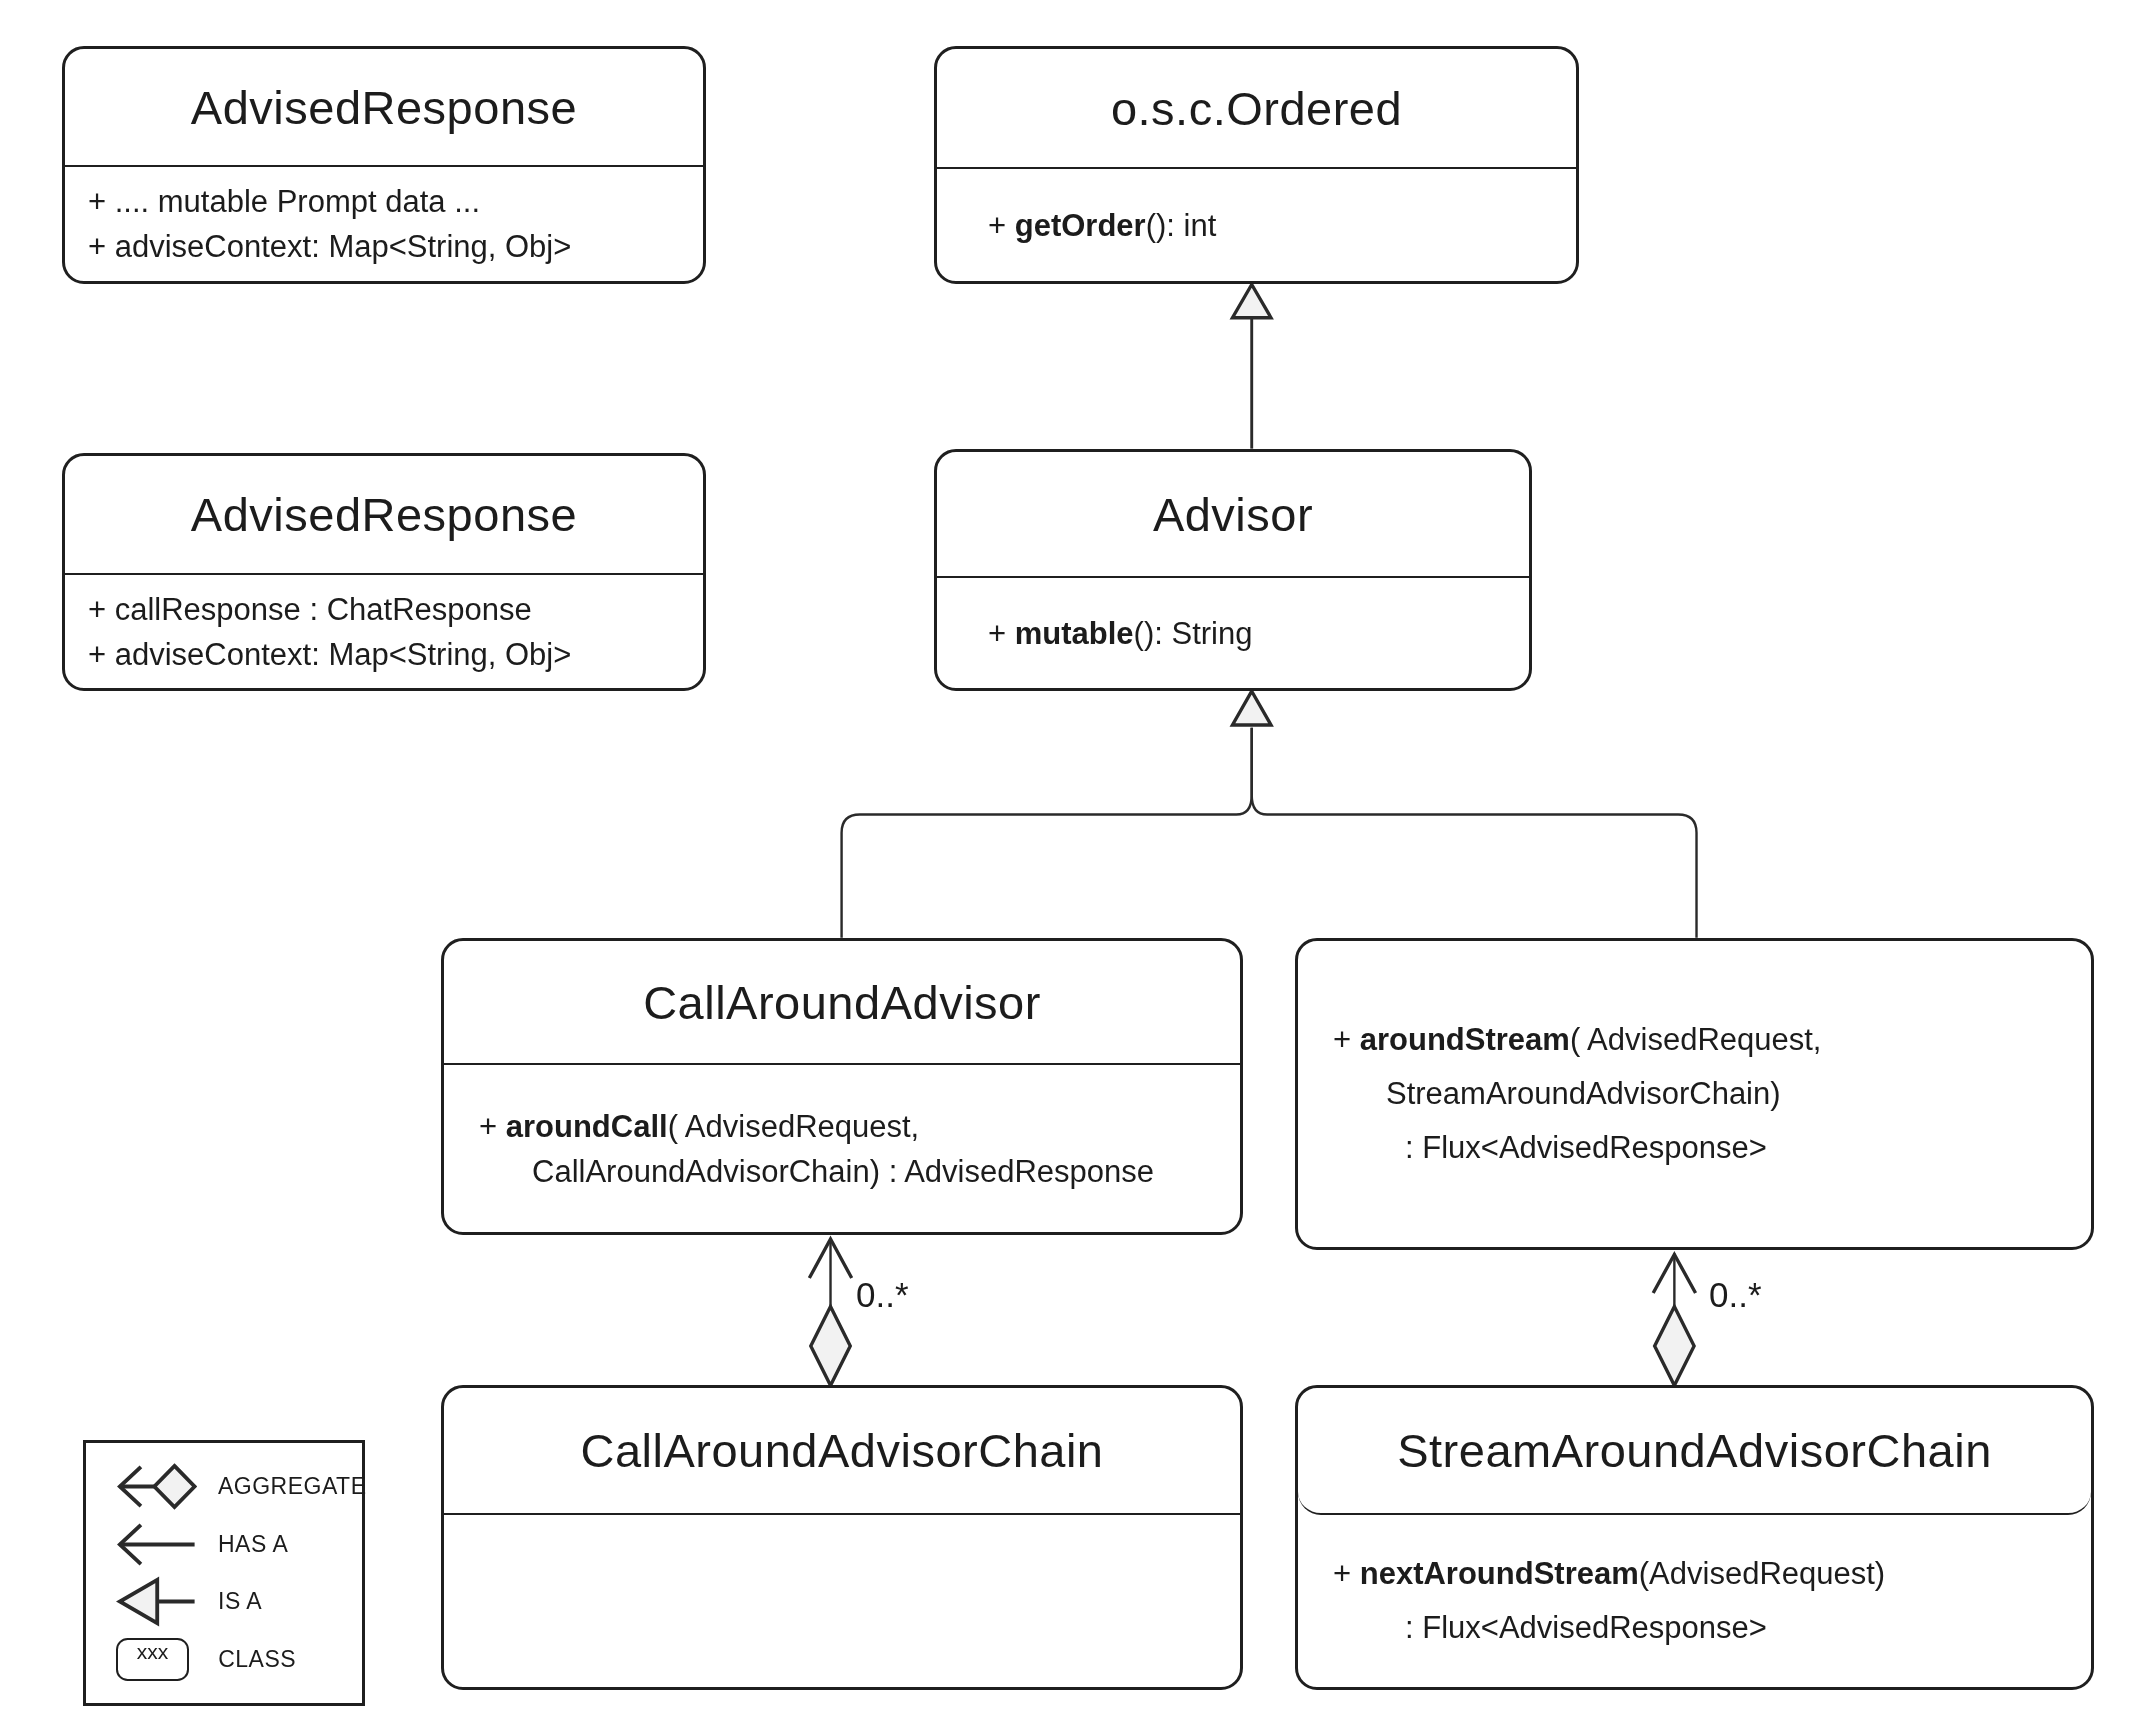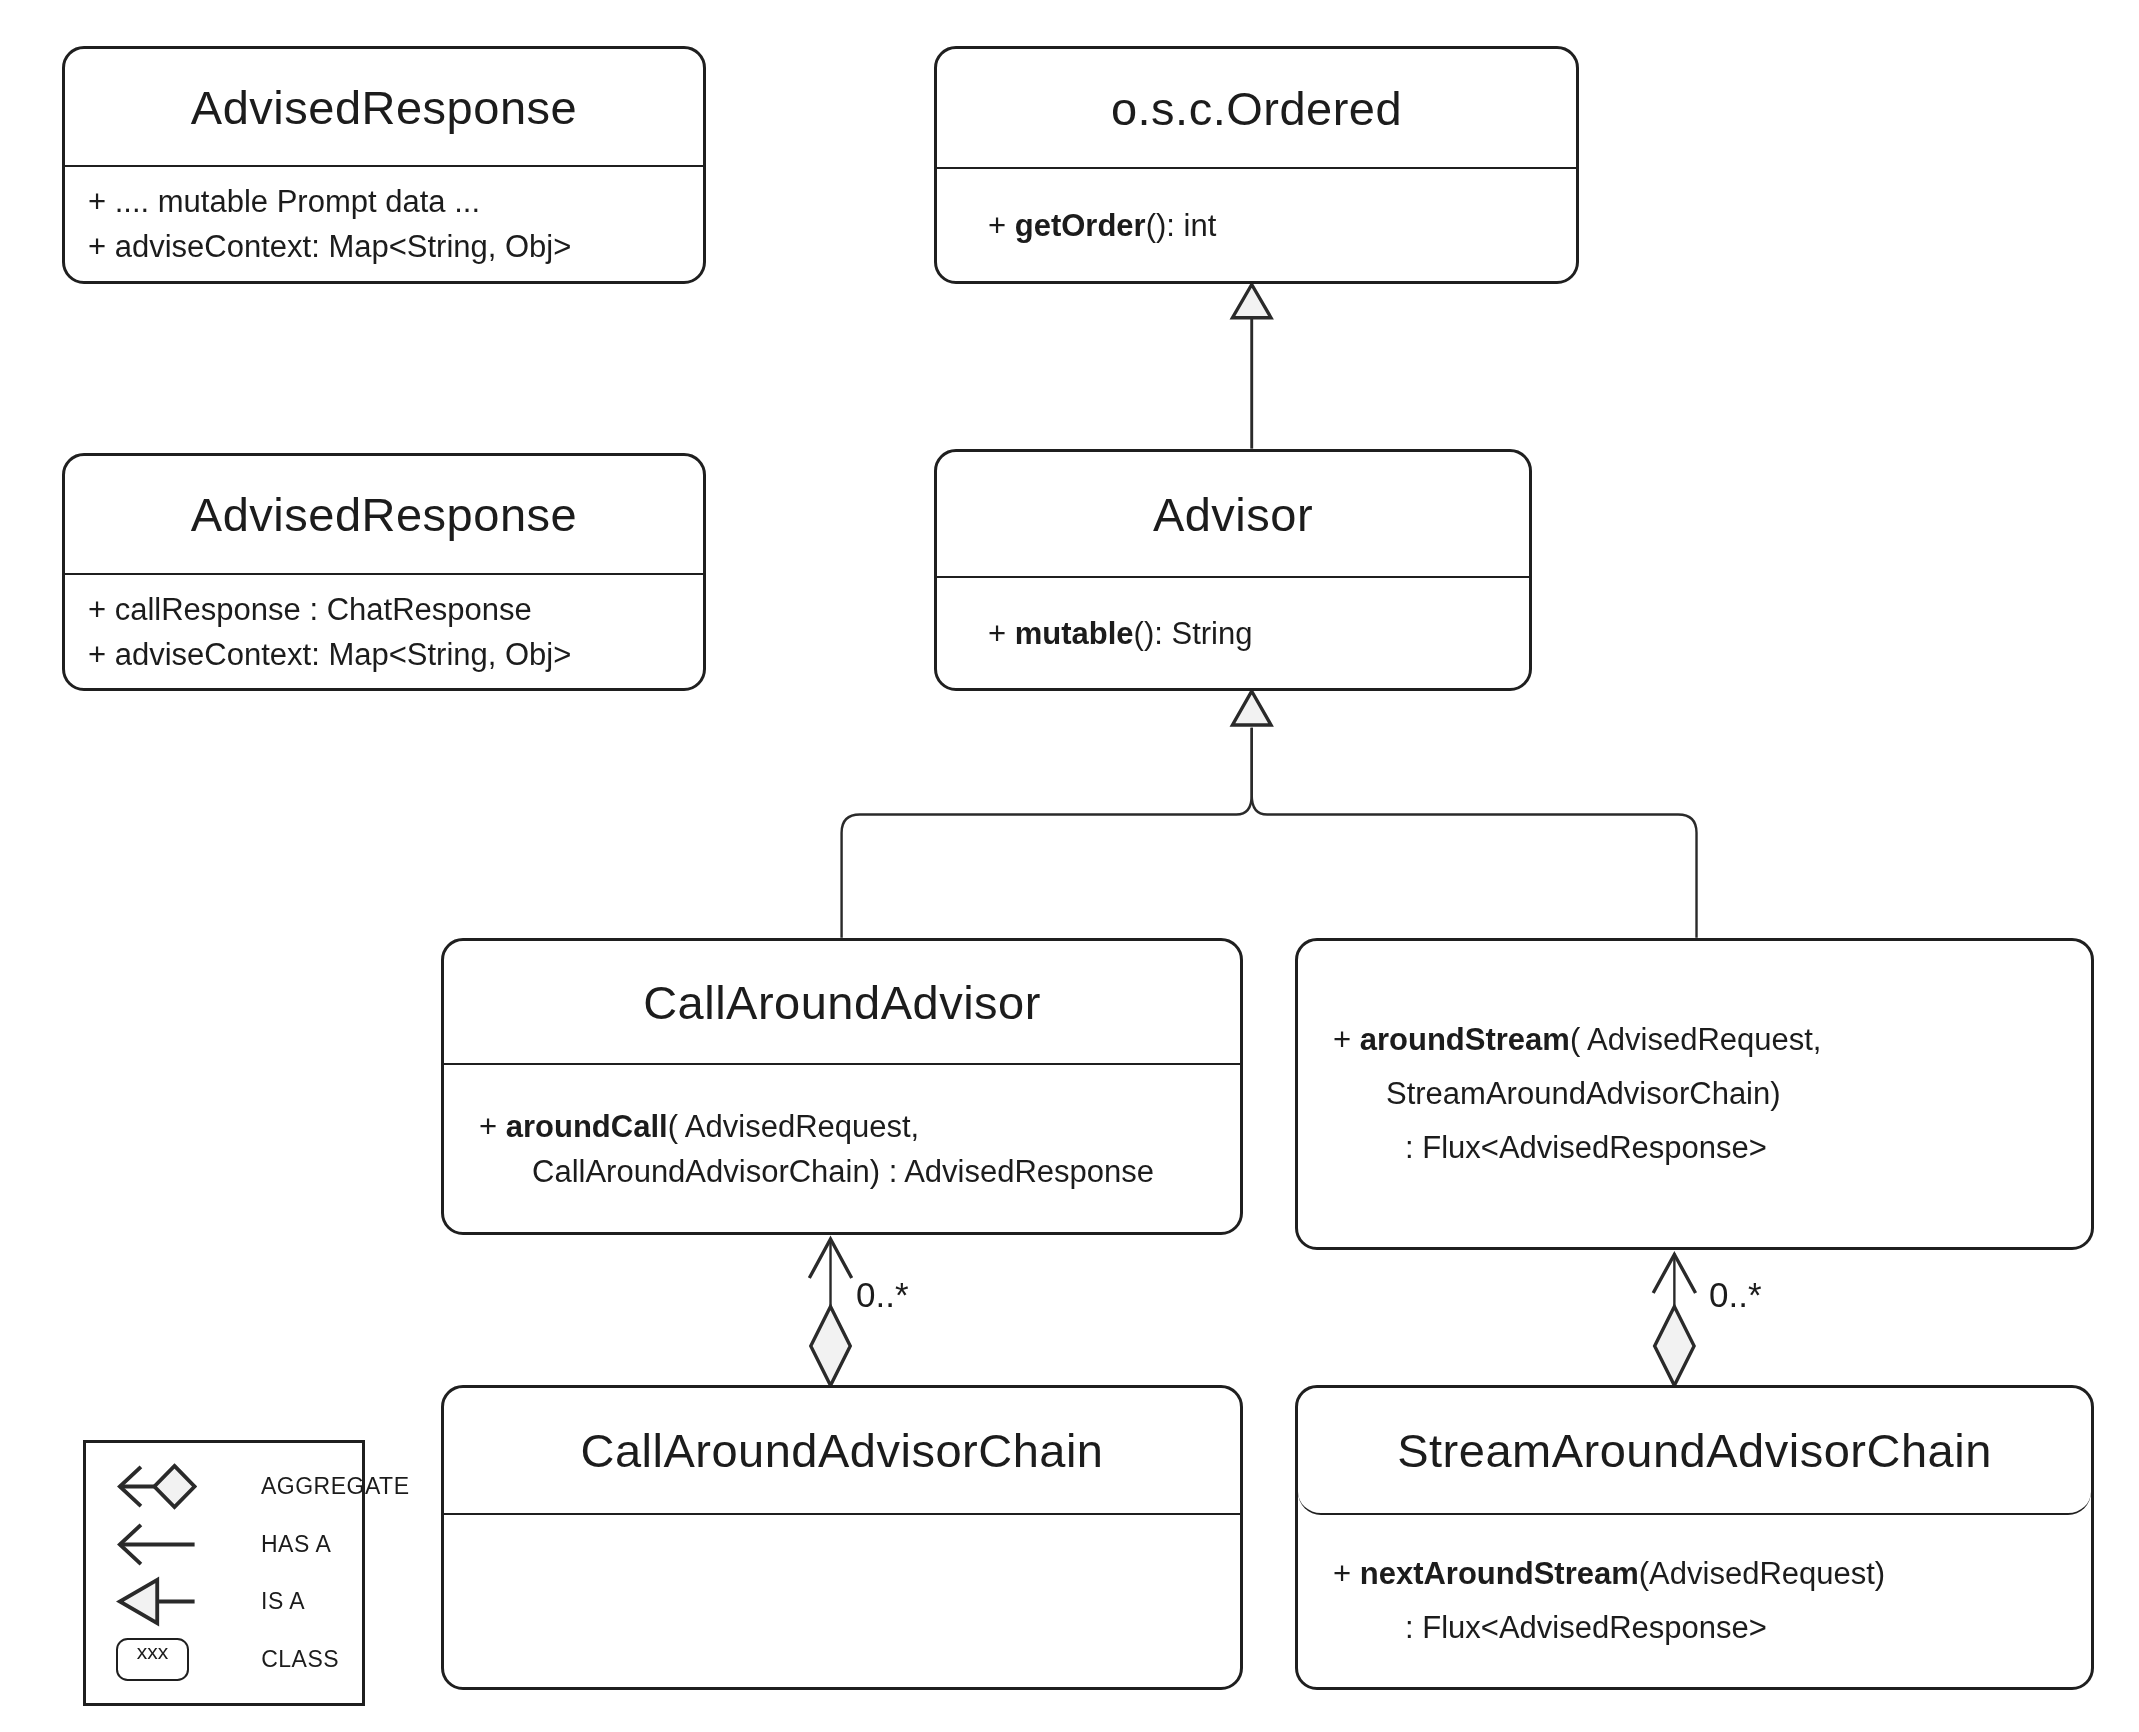--- a/index.html
+++ b/index.html
@@ -59,21 +59,21 @@
     border:3.9px solid #1f1f1f;
     background:#ffffff;
     display:flex;
     flex-direction:column;
     justify-content:center;
     padding-left:30px;
     gap:6.7px;
   }
   .lrow{display:flex;align-items:center;gap:21px;height:51px;}
   .lsym{flex:0 0 auto;}
-  .llabel{font-size:23px;letter-spacing:0.5px;white-space:nowrap;margin-left:43px;}
+  .llabel{font-size:23px;letter-spacing:0.5px;white-space:nowrap;}
   .lclassbox{
     box-sizing:border-box;
     width:73px;height:43px;
     border:2.9px solid #1f1f1f;
     border-radius:11.6px;
     display:flex;align-items:flex-start;justify-content:center;
     font-size:21px;
     flex:0 0 auto;
     margin-right:8.2px;
   }

